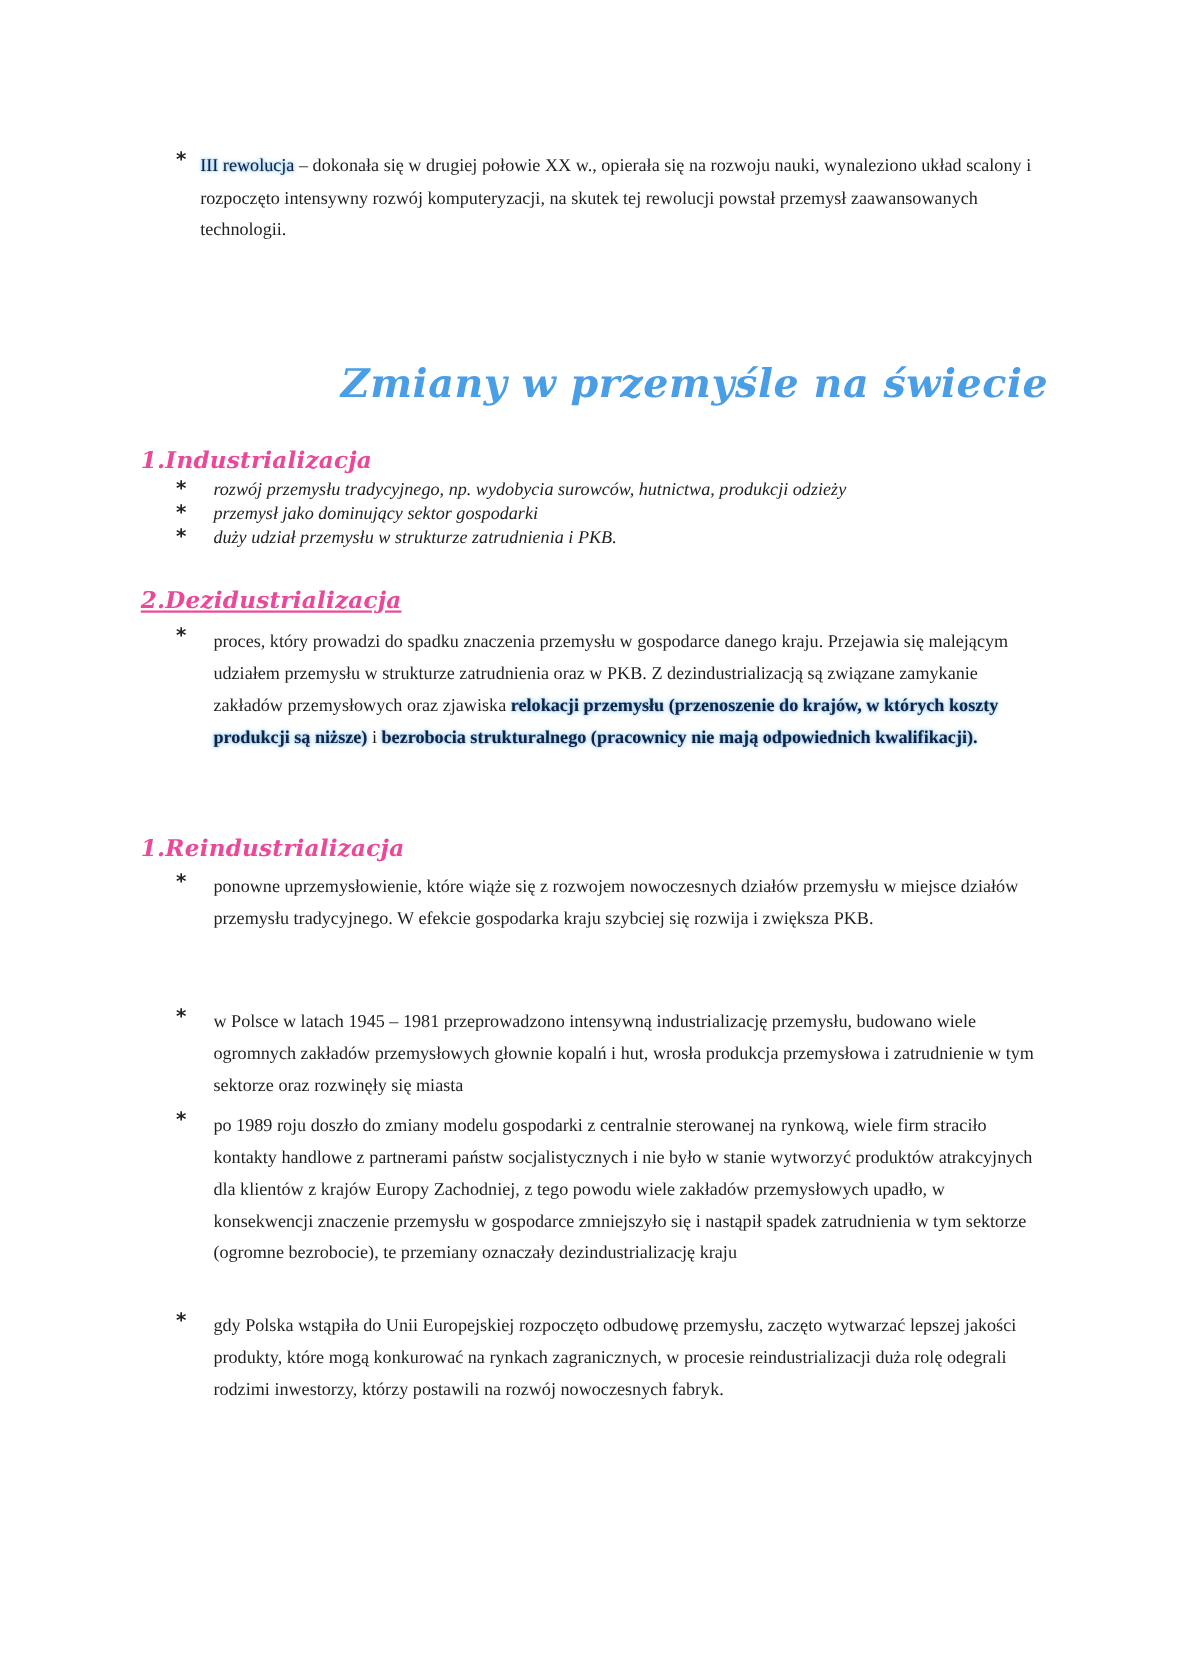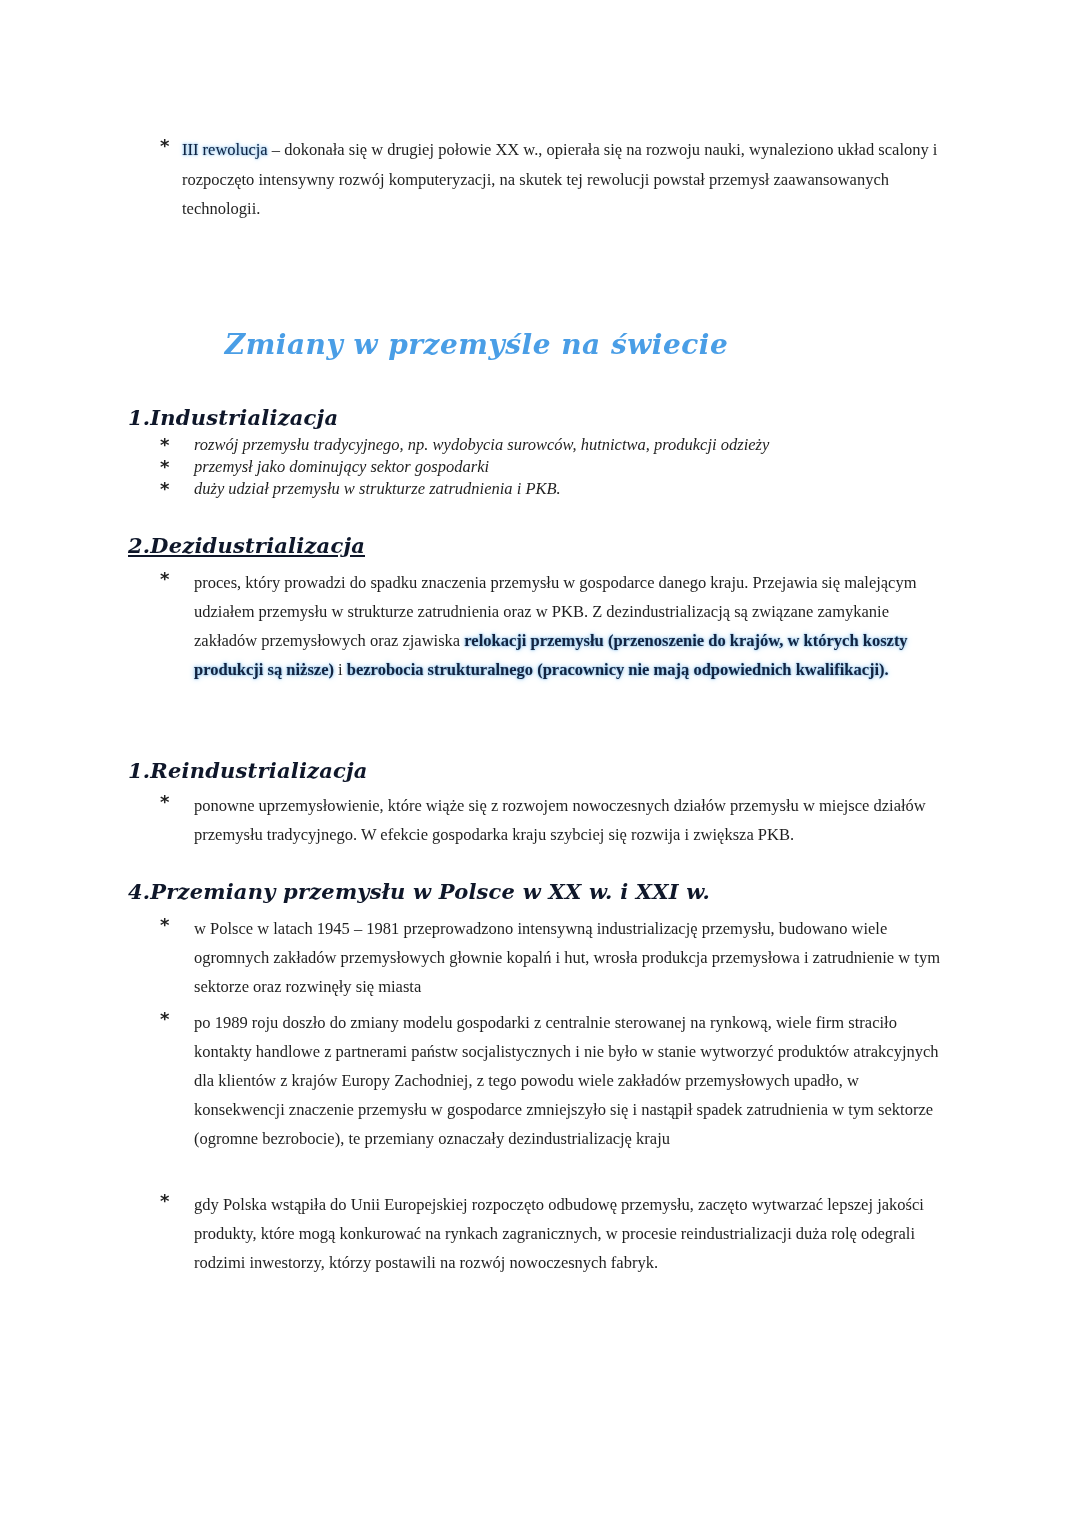--- a/index.html
+++ b/index.html
@@ -51,36 +51,36 @@
     .hl-strong {
       color: #13233f;
       font-weight: bold;
       text-shadow: 0 0 3px #8ec2ea, 0 0 6px #a8d2f2, 0 0 1px #6aa9dc;
     }
     .main-title {
       position: absolute;
       top: 328px;
       left: 0;
       width: 953px;
-      text-align: center;
+      text-align: right;
       font-family: "DejaVu Serif", serif;
       font-style: italic;
       font-weight: bold;
-      font-size: 28px;
+      font-size: 36px;
       color: #4a9ee6;
       letter-spacing: 0.5px;
     }
     .section-heading {
       position: absolute;
       left: 128px;
       font-family: "DejaVu Serif", serif;
       font-style: italic;
       font-weight: bold;
       font-size: 21px;
-      color: #0f172a;
+      color: #ec4899;
       letter-spacing: 0.2px;
     }
   </style>
 </head>
 <body>
 
 <div class="page">
 
   <div class="bullet lh-loose" style="top:135px;">
     <span class="star">*</span>
@@ -108,21 +108,20 @@
     <span class="star">*</span>
     <span class="txt"><span>proces, który prowadzi do spadku znaczenia przemysłu w gospodarce danego kraju. Przejawia się malejącym udziałem przemysłu w strukturze zatrudnienia oraz w PKB. Z dezindustrializacją są związane zamykanie zakładów przemysłowych oraz zjawiska </span><span class="hl-strong">relokacji przemysłu (przenoszenie do krajów, w których koszty produkcji są niższe)</span><span> i </span><span class="hl-strong">bezrobocia strukturalnego (pracownicy nie mają odpowiednich kwalifikacji).</span></span>
   </div>
 
   <div class="section-heading" style="top:758px;">1.Reindustrializacja</div>
   <div class="bullet lh-mid" style="top:791px;">
     <span class="star">*</span>
     <span class="txt">ponowne uprzemysłowienie, które wiąże się z rozwojem nowoczesnych działów przemysłu w miejsce działów przemysłu tradycyjnego. W efekcie gospodarka kraju szybciej się rozwija i zwiększa PKB.</span>
   </div>
 
-  <div class="section-heading" style="top:879px;">4.Przemiany przemysłu w Polsce w XX w. i XXI w.</div>
   <div class="bullet lh-mid" style="top:914px;">
     <span class="star">*</span>
     <span class="txt">w Polsce w latach 1945 – 1981 przeprowadzono intensywną industrializację przemysłu, budowano wiele ogromnych zakładów przemysłowych głownie kopalń i hut, wrosła produkcja przemysłowa i zatrudnienie w tym sektorze oraz rozwinęły się miasta</span>
   </div>
   <div class="bullet lh-mid" style="top:1008px;">
     <span class="star">*</span>
     <span class="txt">po 1989 roju doszło do zmiany modelu gospodarki z centralnie sterowanej na rynkową, wiele firm straciło kontakty handlowe z partnerami państw socjalistycznych i nie było w stanie wytworzyć produktów atrakcyjnych dla klientów z krajów Europy Zachodniej, z tego powodu wiele zakładów przemysłowych upadło, w konsekwencji znaczenie przemysłu w gospodarce zmniejszyło się i nastąpił spadek zatrudnienia w tym sektorze (ogromne bezrobocie), te przemiany oznaczały dezindustrializację kraju</span>
   </div>
   <div class="bullet lh-mid" style="top:1190px;">
     <span class="star">*</span>

